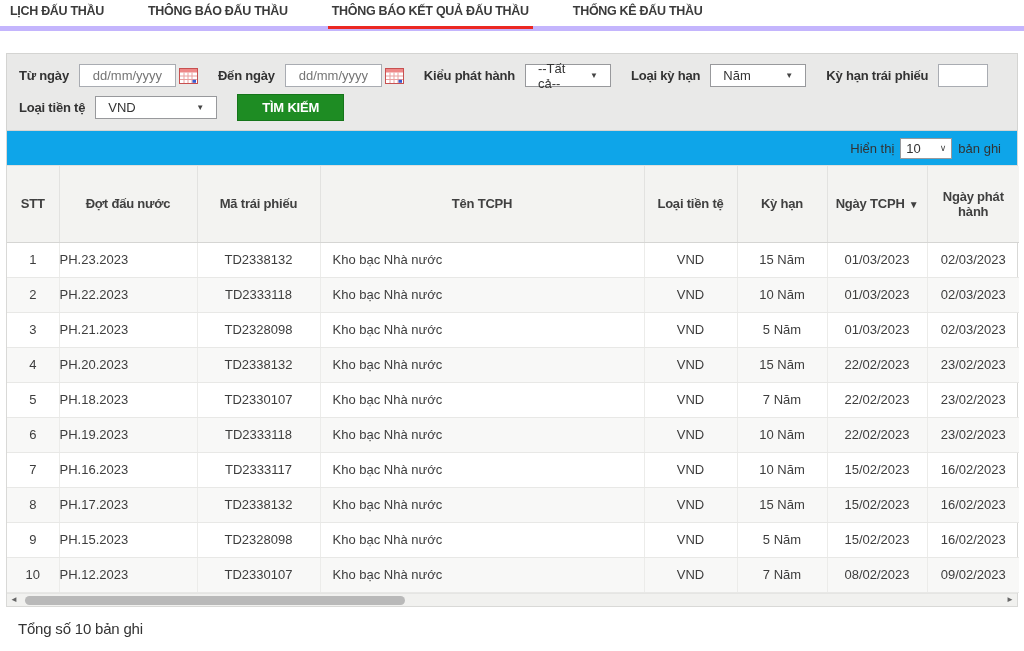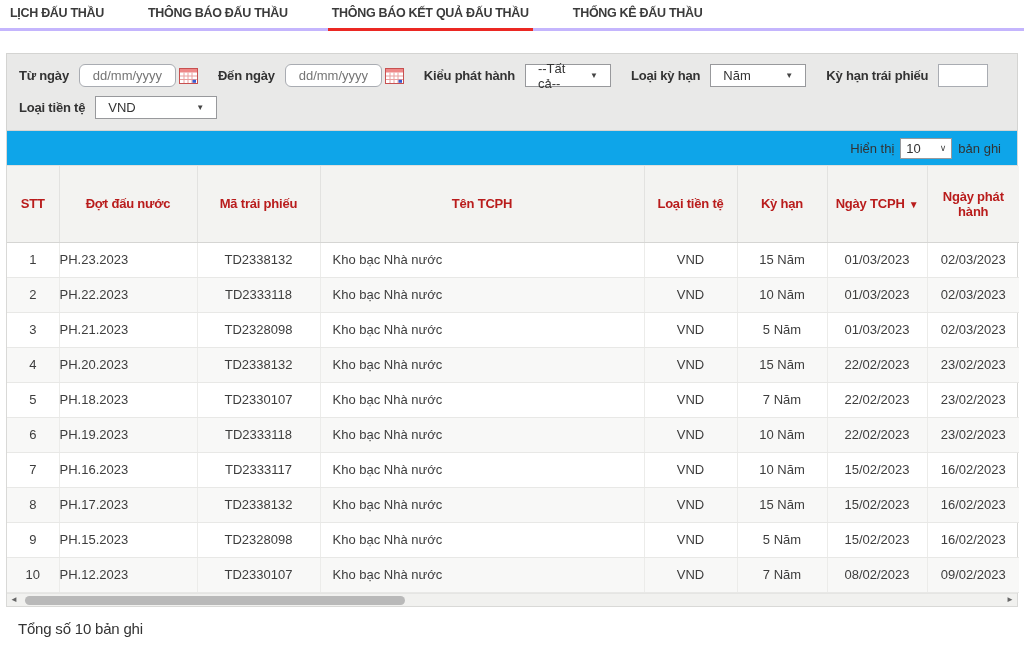--- a/index.html
+++ b/index.html
@@ -1,38 +1,38 @@
 <!DOCTYPE html>
 <html><head>
 <meta charset="utf-8">
 <style>
   * { box-sizing: border-box; margin: 0; padding: 0; }
   html,body { width:1024px; height:651px; background:#fff; overflow:hidden;
     font-family:"Liberation Sans", sans-serif; color:#333; }
 
   
   .tabbar { display:flex; align-items:flex-end; padding-left:10px; height:31px;
-    border-bottom:3px solid #c4b5fd; }
+    border-bottom:5px solid #c4b5fd; }
   .tab { font-weight:bold; font-size:12.5px; letter-spacing:-0.3px; color:#3b3b3b;
     padding:8px 0 8px; margin-right:44px; position:relative; cursor:pointer;
     white-space:nowrap; }
   .tab.active::after { content:""; position:absolute; left:-4px; right:-4px;
     bottom:-3px; height:3px; background:#eb2823; }
 
   
   .filter-panel { margin:22px 6px 0; background:#e9e9e8; border:1px solid #d4d4d2;
     padding:8px 12px 9px; }
   .filter-row { display:flex; align-items:center; height:27px; }
   .filter-row + .filter-row { margin-top:5px; }
   .fgroup { display:flex; align-items:center; margin-right:20px; }
   .flabel { font-weight:bold; font-size:13px; letter-spacing:-0.2px;
     margin-right:10px; white-space:nowrap; }
   .txt { height:23px; border:1px solid #a9acb2; background:#fff; font-size:13px;
     font-family:"Liberation Sans", sans-serif; color:#999; text-align:center; }
-  .date-input { width:97px;border-radius:6px; }
+  .date-input { width:97px; }
   .term-input { width:50px; color:#333; }
   .cal-btn { background:none; border:none; margin-left:3px; cursor:pointer;
     line-height:0; padding:0; }
   .fselect { display:inline-flex; align-items:center; justify-content:space-between;
     height:23px; background:#fff; border:1px solid #98999c; padding:0 12px;
     font-size:13px; color:#333; cursor:pointer; }
   .fselect .arr { font-size:8px; color:#444; margin-left:8px; }
   .search-btn { background:#1e8c23; border:1px solid #15751a; color:#fff;
     font-weight:bold; font-size:13px; letter-spacing:-0.2px; height:27px;
     padding:0 24px; cursor:pointer; margin-left:14px;
@@ -44,21 +44,21 @@
     justify-content:flex-end; padding-right:10px; font-size:13px; color:#333;
     border-bottom:1px solid #e0e0de; }
   .display-bar .dlabel { margin:0 6px; }
   .mini-select { display:inline-flex; align-items:center; justify-content:space-between;
     width:52px; height:21px; background:#fff; border:1px solid #98999c;
     padding:0 5px; font-size:13px; cursor:pointer; }
   .mini-select .chev { font-size:9px; color:#444; }
 
   table { border-collapse:collapse; table-layout:fixed; width:100%; font-size:13px; }
   thead th { background:#f3f3f1; height:76px; font-weight:bold; font-size:13px;
-    letter-spacing:-0.2px; color:#b91c1c; text-align:center; padding:0 5px;
+    letter-spacing:-0.2px; color:#404040; text-align:center; padding:0 5px;
     border-right:1px solid #e2e2e0; border-bottom:1px solid #d5d5d3; cursor:pointer; }
   thead th:last-child { border-right:none; }
   tbody td { height:35px; text-align:center; color:#3d3d3d;
     border-right:1px solid #ececea; border-bottom:1px solid #e8e8e6;
     overflow:hidden; white-space:nowrap; }
   tbody td:last-child { border-right:none; }
   tbody tr:nth-child(even) { background:#f8f8f7; }
   tbody td.c1 { text-align:left; }
   tbody td.c3 { text-align:left; padding-left:12px; }
   .sort-ico { font-size:10px; margin-left:4px; }
@@ -147,20 +147,21 @@
     </div>
   </div>
   <div class="filter-row">
     <div class="fgroup" style="margin-right:6px">
       <span class="flabel">Loại tiền tệ</span>
       <div class="fselect" style="width:122px">
         <span>VND</span>
         <span class="arr">▼</span>
       </div>
     </div>
+    <button class="search-btn">TÌM KIẾM</button>
   </div>
 </div>
 
 <div class="table-wrap">
   <div class="display-bar">
     <span class="dlabel">Hiển thị</span>
     <div class="mini-select">
       <span>10</span>
       <span class="chev">∨</span>
     </div>

